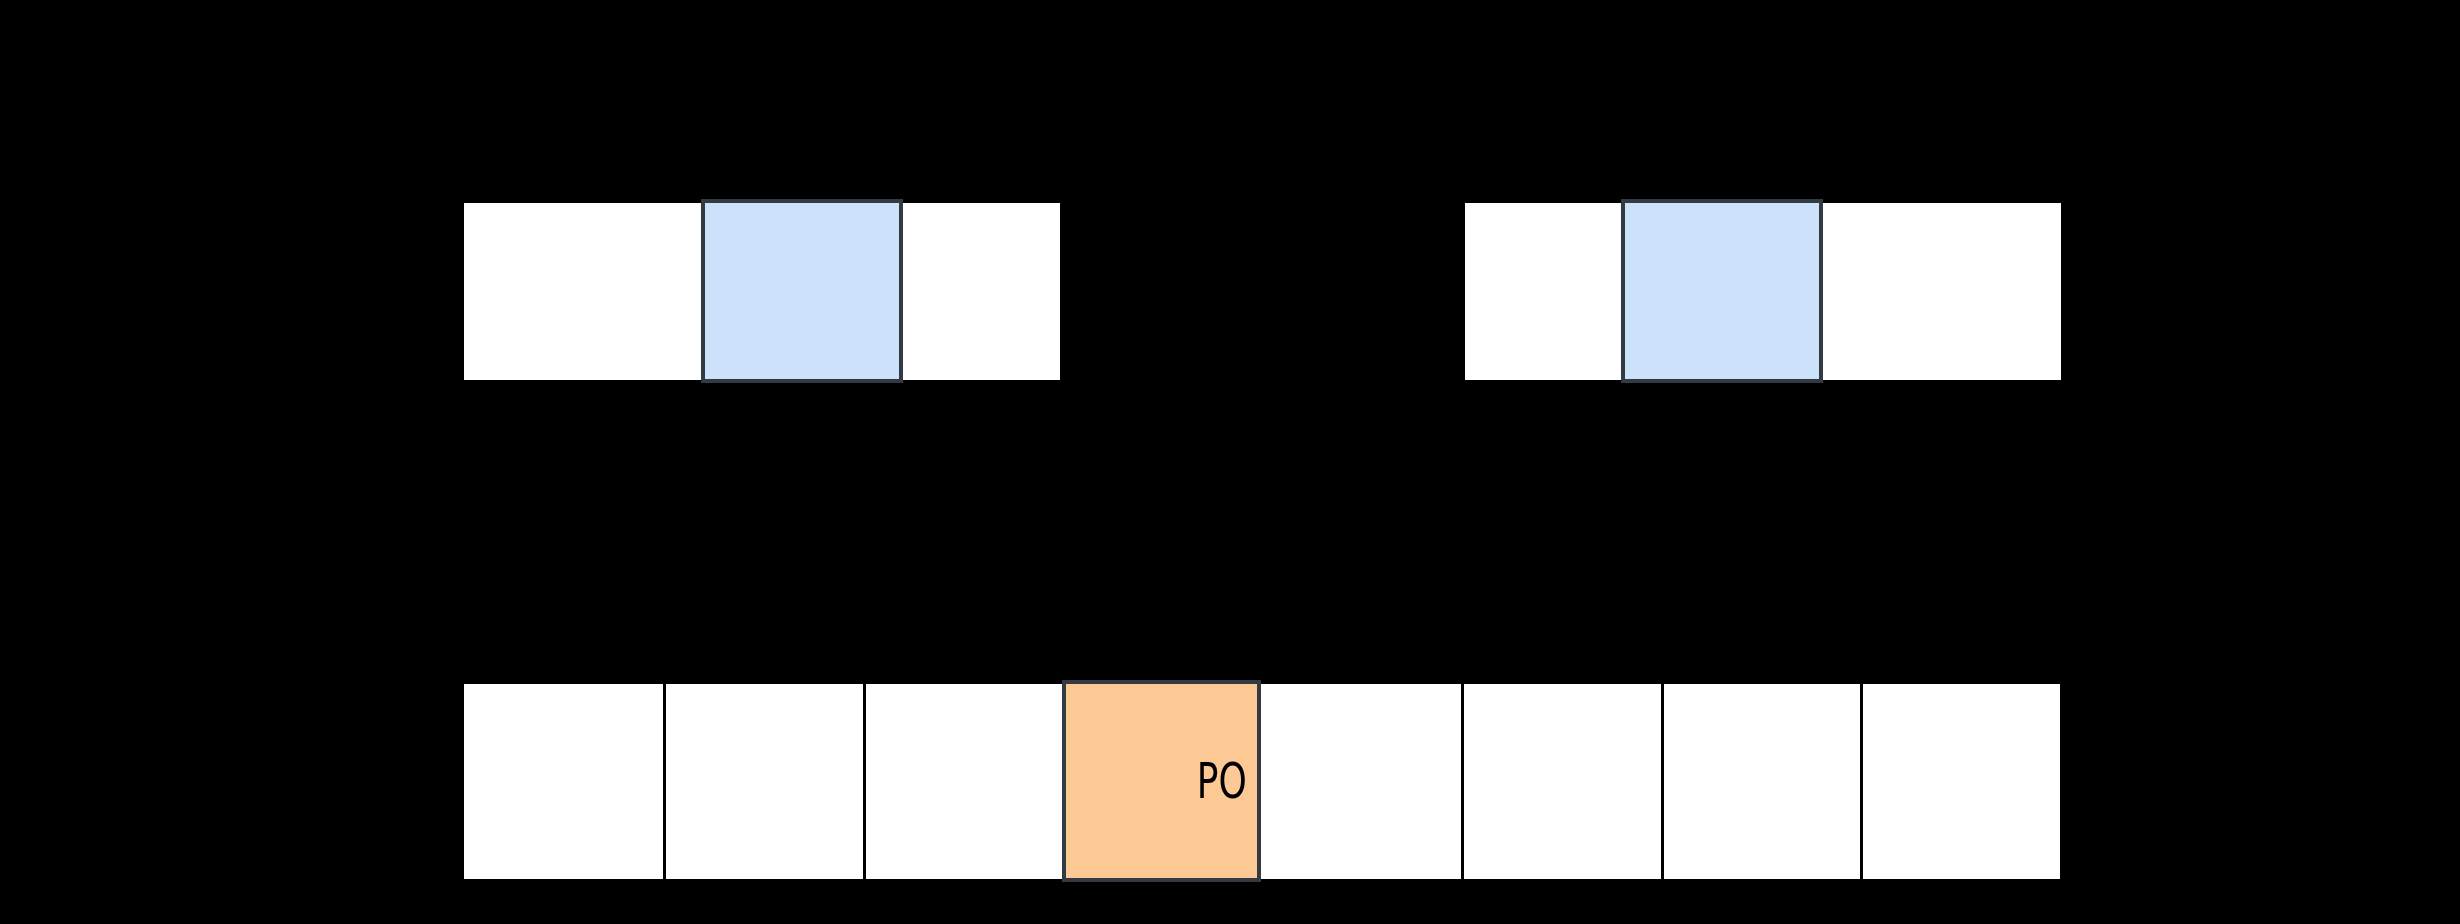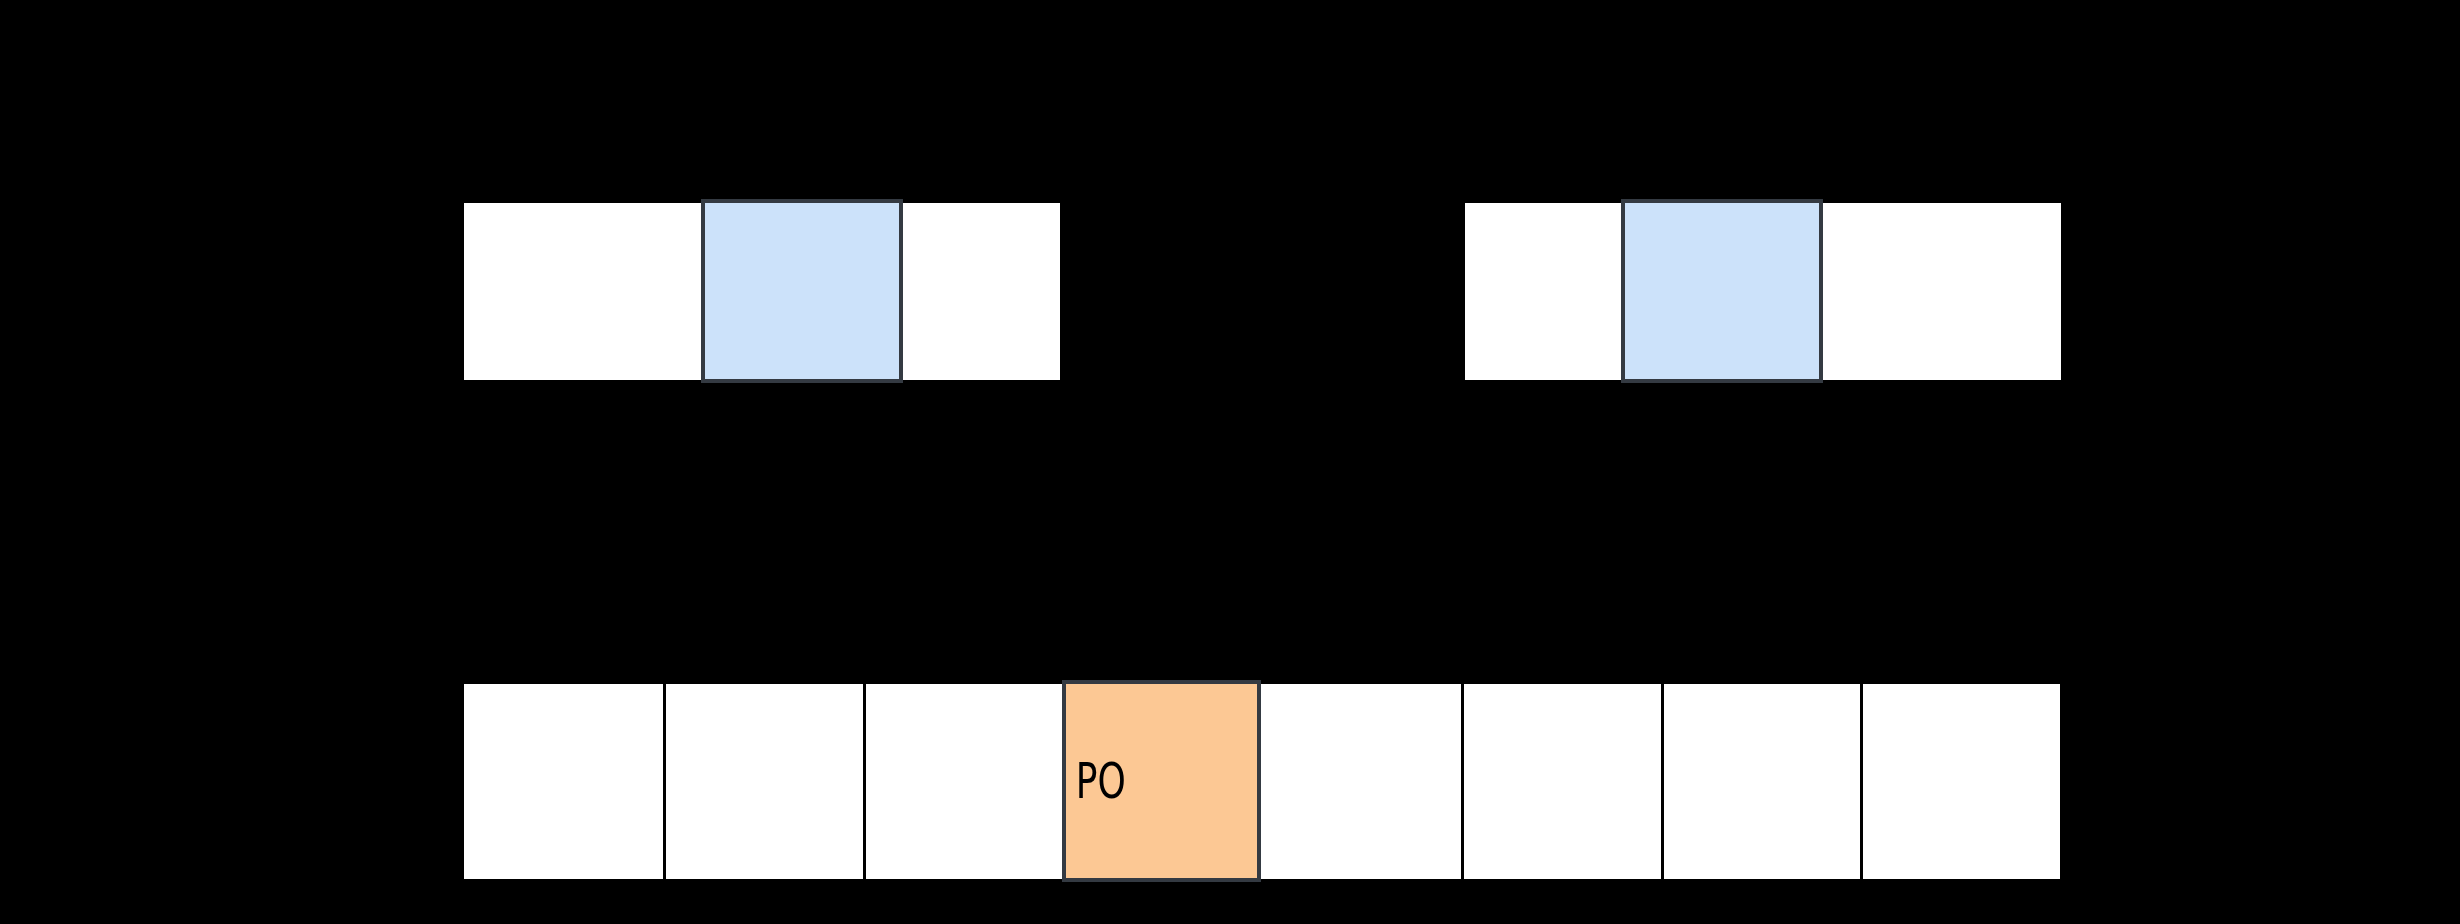--- a/index.html
+++ b/index.html
@@ -19,21 +19,21 @@
     position: absolute;
     display: flex;
     align-items: stretch;
   }
   .cell {
     box-sizing: border-box;
     height: 100%;
     background: var(--cell-bg, #fff);
     display: flex;
     align-items: center;
-    justify-content: flex-start;
+    justify-content: flex-end;
   }
   
   .row.dividers .cell.plain + .cell.plain {
     border-left: 3px solid var(--divider, #000);
   }
   
   .cell.highlight {
     position: relative;
     z-index: 2;
     margin-top: -4px;

